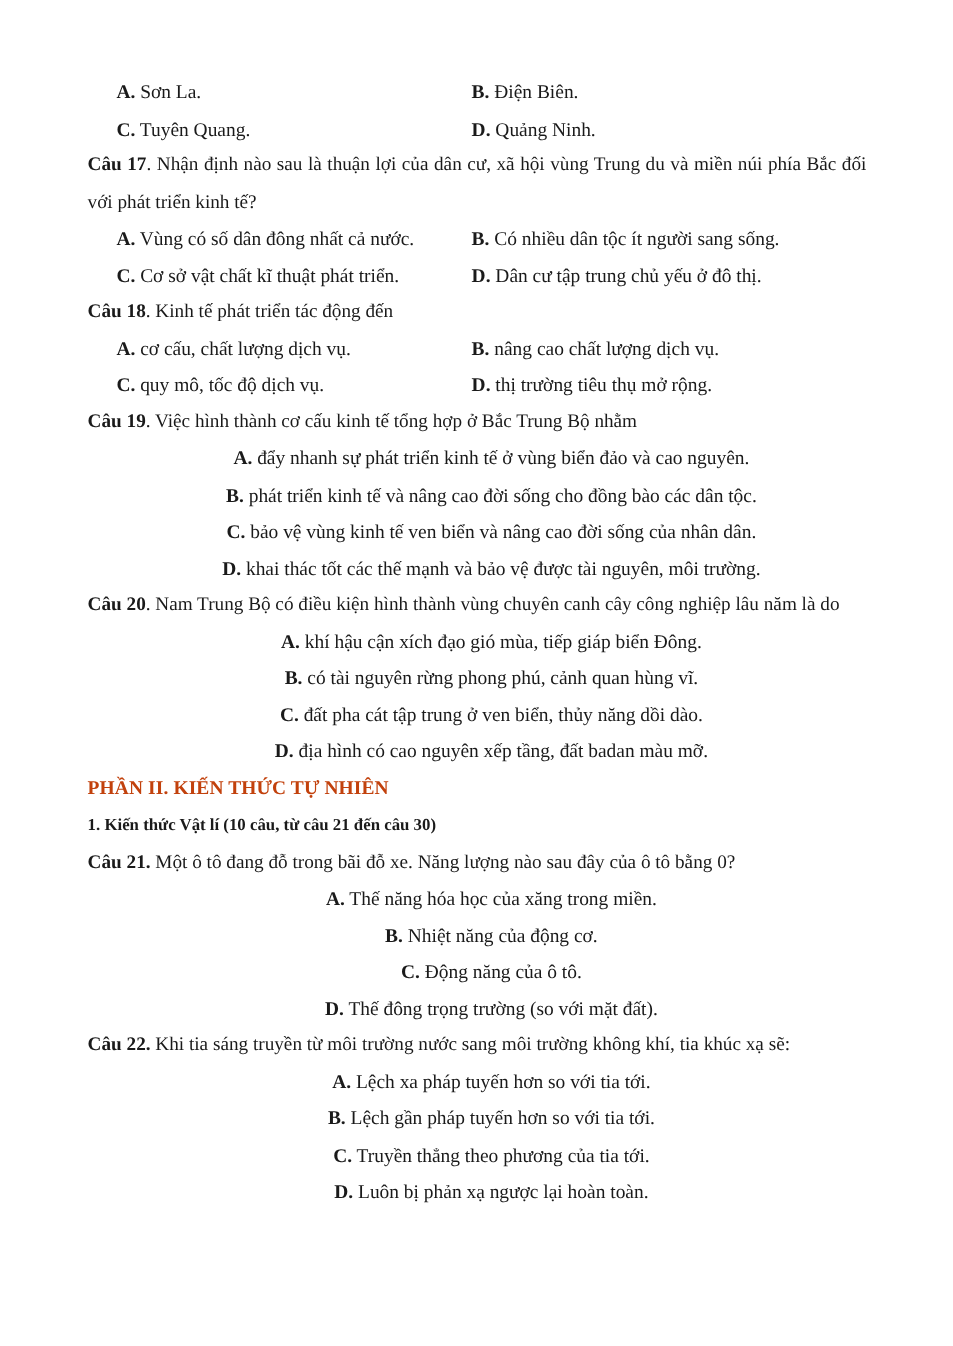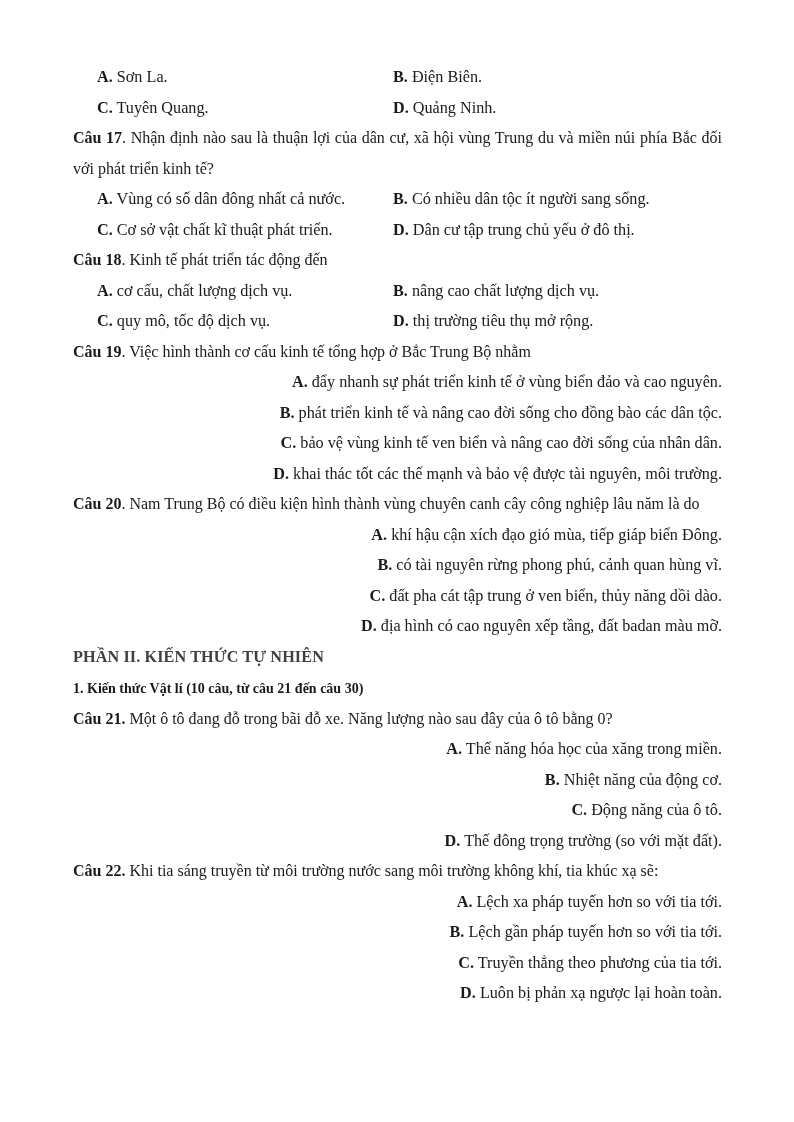--- a/index.html
+++ b/index.html
@@ -36,21 +36,21 @@
   .lbl {
     font-weight: bold;
   }
 
   
   .ans-full {
     font-size: 16.2px;
     line-height: 30.5px;
     margin: 0;
     padding-left: 24px;
-    text-align: right;
+    text-align: center;
     color: #1a1a1a;
   }
 
   
   .ans-row {
     display: flex;
     font-size: 16.2px;
     line-height: 30.5px;
     margin: 0;
     color: #1a1a1a;
@@ -64,21 +64,21 @@
   .ans-row .col-b {
     flex: 1 1 auto;
     padding-left: 0;
   }
 
   
   .section-heading {
     font-size: 16.2px;
     line-height: 31px;
     font-weight: bold;
-    color: #404040;
+    color: #c2410c;
     margin: 0;
     letter-spacing: 0.1px;
   }
   .sub-heading {
     font-size: 14px;
     line-height: 31px;
     font-weight: bold;
     color: #1a1a1a;
     margin: 0;
   }

